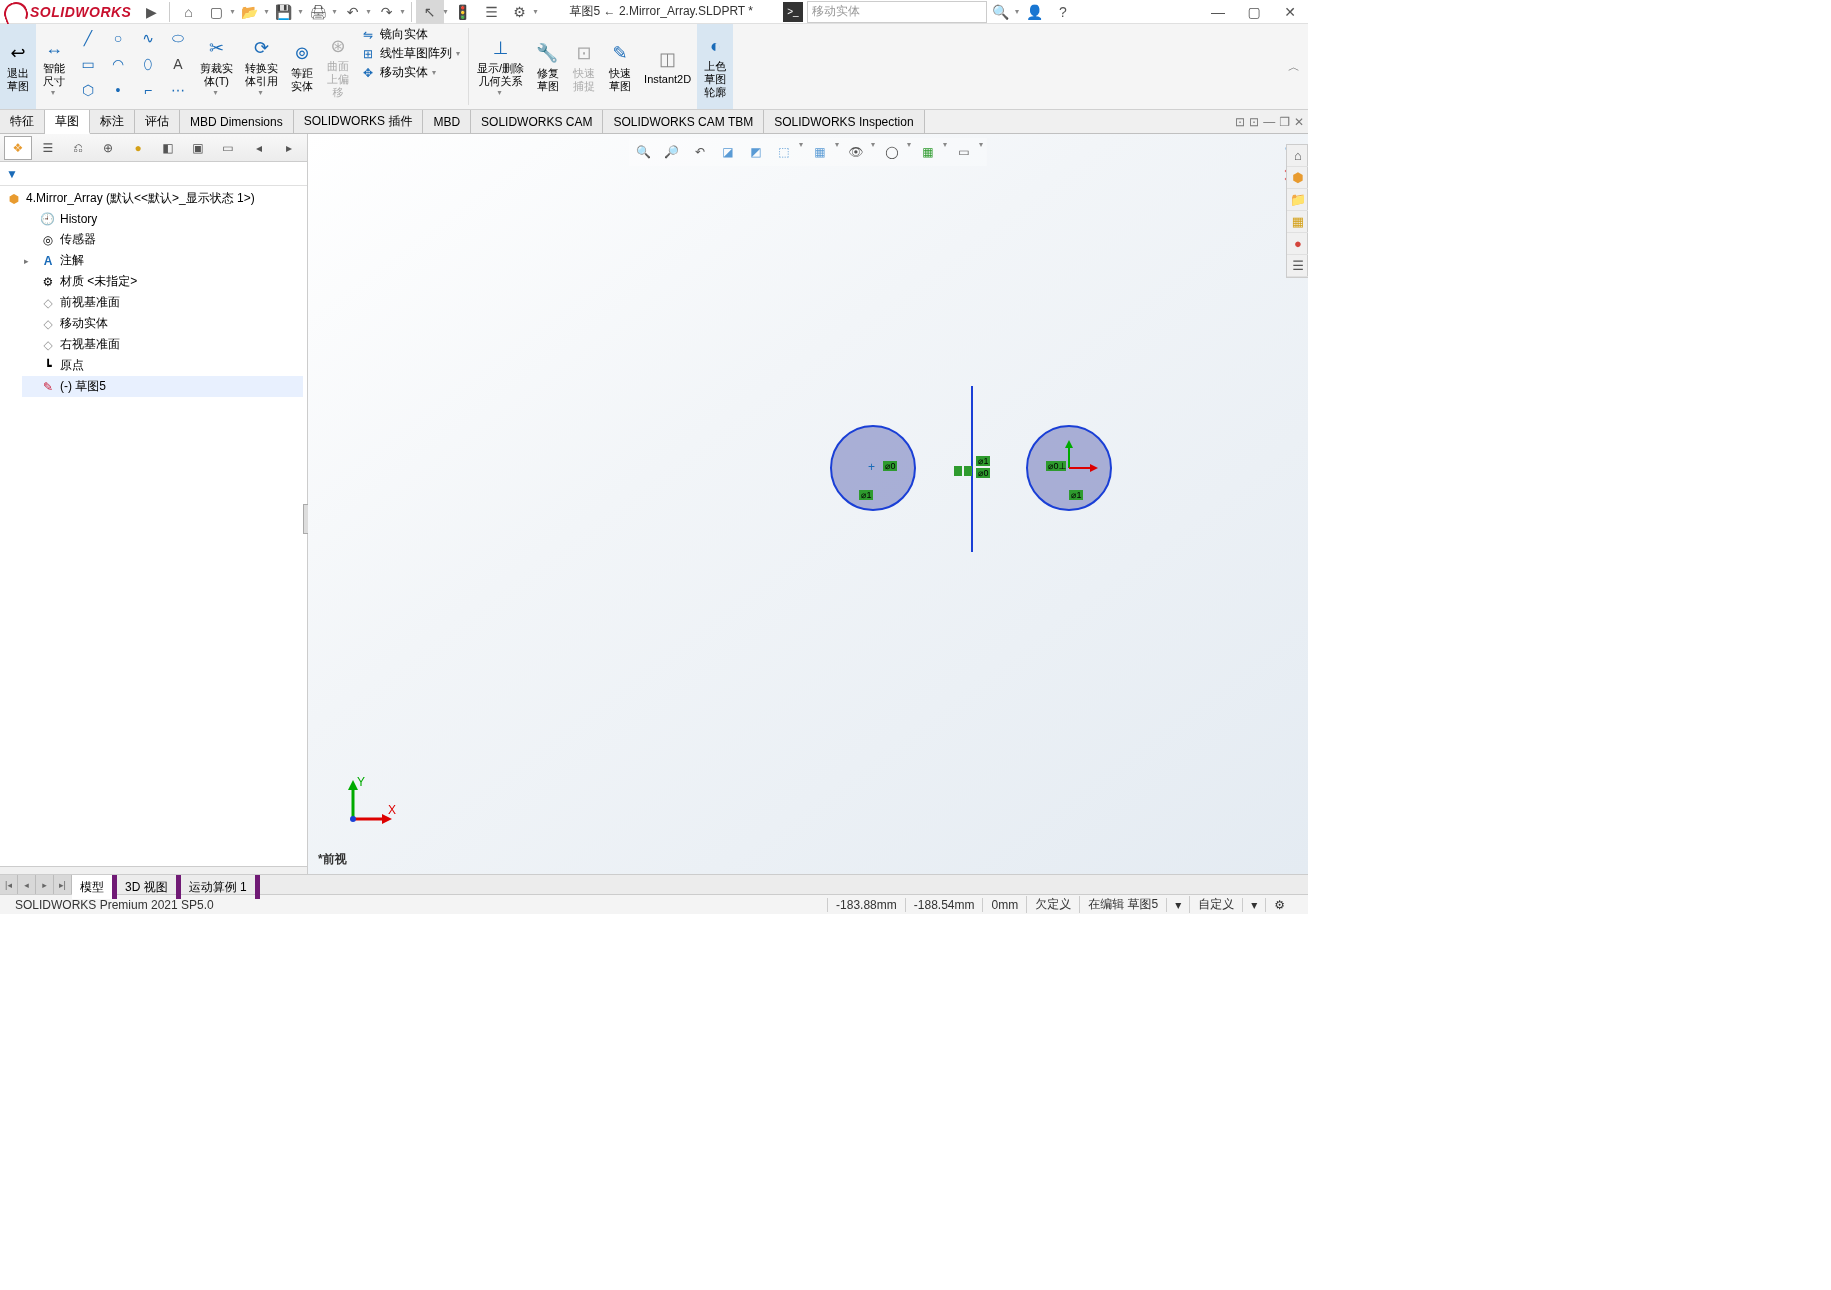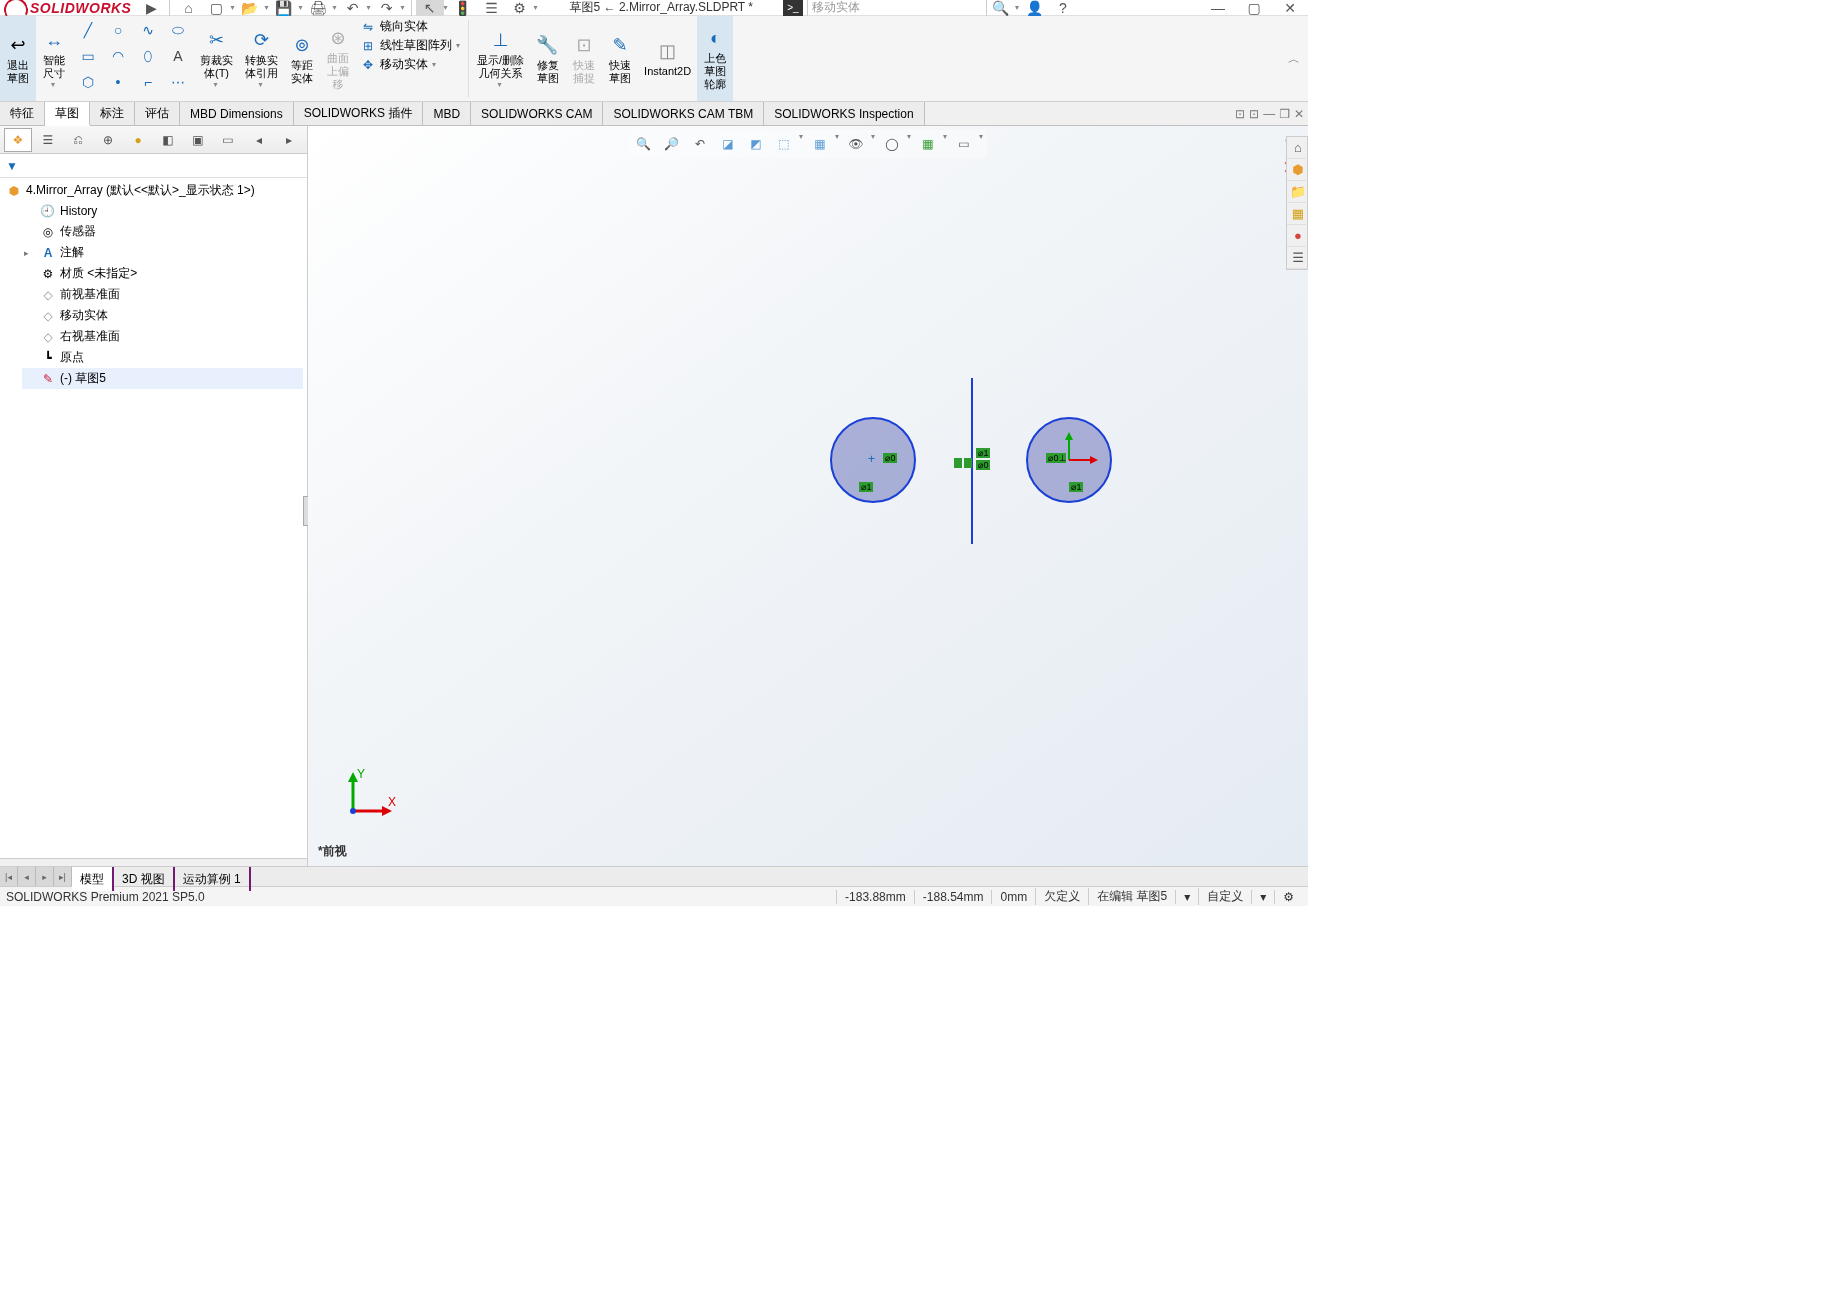--- a/index.html
+++ b/index.html
@@ -1,17 +1,17 @@
 <!DOCTYPE html>
 <html><head>
 <meta charset="utf-8">
 <style>
 * { margin: 0; padding: 0; box-sizing: border-box; font-family: "Microsoft YaHei", "Segoe UI", Arial, sans-serif; font-size: 12px; }
 html, body { width: 1308px; height: 922px; overflow: hidden; background: #fff; }
-.titlebar { height: 16px; background: #fff; border-bottom: 1px solid #e0e0e0; display: flex; align-items: center; }
+.titlebar { height: 24px; background: #fff; border-bottom: 1px solid #e0e0e0; display: flex; align-items: center; }
 .logo { color: #c8102e; font-weight: bold; font-style: italic; font-size: 14px; padding: 0 6px 0 30px; position: relative; letter-spacing: 0.5px; }
 .logo::before { content: ""; position: absolute; left: 4px; top: -2px; width: 20px; height: 20px; border: 2px solid #c8102e; border-radius: 50% 50% 50% 0; transform: rotate(-20deg); border-bottom-color: transparent; }
 .tb-btn { width: 28px; height: 28px; display: inline-flex; align-items: center; justify-content: center; color: #555; cursor: pointer; font-size: 14px; }
 .tb-sep { width: 1px; height: 20px; background: #ccc; margin: 0 4px; }
 .tb-title { flex: 0 0 auto; margin: 0 10px; color: #333; }
 .search-box { width: 180px; height: 22px; border: 1px solid #ccc; padding: 0 4px; color: #999; display: flex; align-items: center; }
 .search-icon-box { width: 20px; height: 20px; background: #333; color: #fff; display: flex; align-items: center; justify-content: center; font-size: 10px; margin-right: 4px; }
 .win-controls { margin-left: auto; display: flex; }
 .win-controls .tb-btn { width: 36px; }
 .dd { font-size: 8px; color: #888; margin-left: -2px; padding: 0 2px; }
@@ -56,24 +56,24 @@
 .vp-corner { position: absolute; right: 4px; top: 4px; display: flex; flex-direction: column; align-items: flex-end; gap: 2px; }
 .vp-corner .ci { width: 24px; height: 24px; color: #e89b2f; font-size: 18px; cursor: pointer; display:flex; align-items:center; justify-content:center; }
 .vp-rightbar { position: absolute; right: 0; top: 10px; width: 22px; background: #f0f0f0; border: 1px solid #ccc; display: flex; flex-direction: column; }
 .vp-rightbar .rb { width: 22px; height: 22px; display: flex; align-items: center; justify-content: center; cursor: pointer; color: #555; border-bottom: 1px solid #e0e0e0; font-size: 13px; }
 .triad { position: absolute; left: 30px; bottom: 40px; }
 .vp-label { position: absolute; left: 10px; bottom: 6px; font-weight: bold; color: #333; }
 
 .bottom-tabs { height: 20px; background: #ececec; border-top: 1px solid #ccc; display: flex; align-items: stretch; }
 .bottom-tabs .nav { display: flex; }
 .bottom-tabs .nav span { width: 18px; display: flex; align-items: center; justify-content: center; background: #d8d8d8; border-right: 1px solid #bbb; cursor: pointer; font-size: 9px; color: #666; }
-.bottom-tabs .btab { padding: 12px 8px; display: flex; align-items: center; border-right: 2px solid #701a75; cursor: pointer; }
+.bottom-tabs .btab { padding: 12px 8px; display: flex; align-items: center; border-right: 5px solid #701a75; cursor: pointer; }
 .bottom-tabs .btab.active { background: #fff; }
 
-.statusbar { height: 20px; background: #f4f4f4; border-top: 1px solid #ccc; display: flex; align-items: center; padding: 0 6px; font-size: 11px; color: #333; }
+.statusbar { height: 20px; background: #f4f4f4; border-top: 1px solid #ccc; display: flex; align-items: center; padding: 0 15px; font-size: 11px; color: #333; }
 .statusbar .sp { flex: 1; }
 .statusbar .cell { padding: 0 8px; border-left: 1px solid #ccc; }
 .statusbar .cell:first-of-type { border-left: none; }
 .relation-badge { fill: #2e9b2e; }
 .relation-text { font-size: 9px; fill: #000; font-family: Arial; }
 </style>
 </head>
 <body>
 
 <div class="titlebar">

